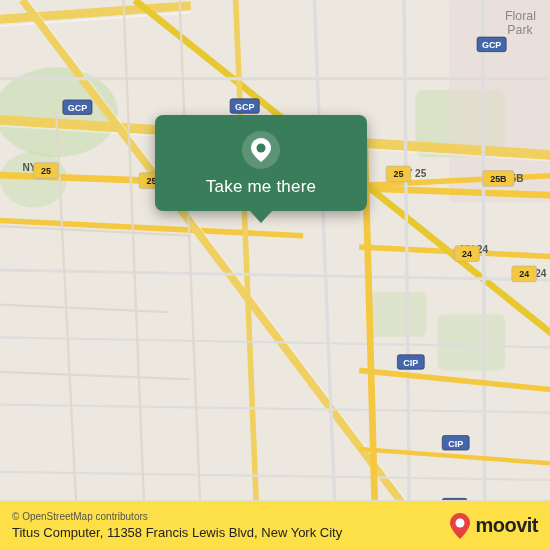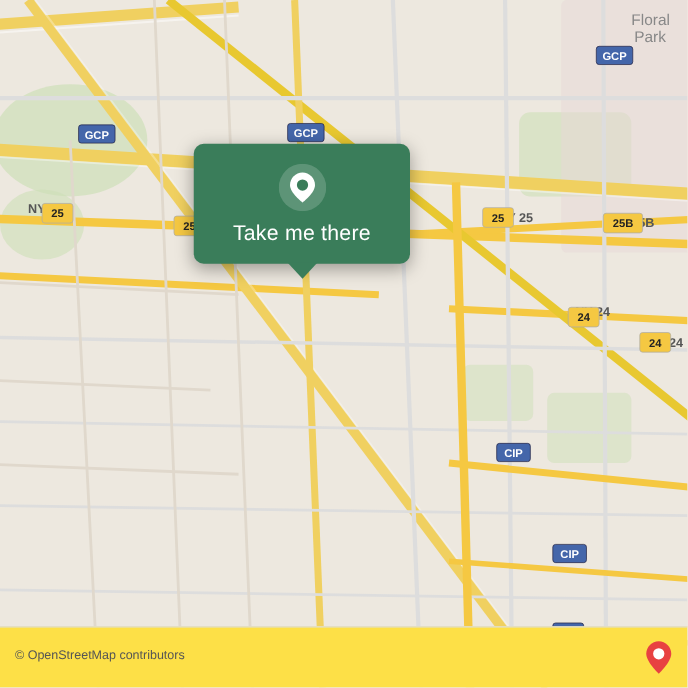--- a/index.html
+++ b/index.html
@@ -32,21 +32,21 @@
       inset: 0;
       width: 100%;
       height: 100%;
     }
 
     
     .popup-card {
       position: absolute;
       top: 115px;
       left: 155px;
-      width: 173px;
+      width: 212px;
       background: #3a7d5a;
       border-radius: 8px;
       display: flex;
       flex-direction: column;
       align-items: center;
       padding: 16px 20px 14px;
       box-shadow: 0 4px 14px rgba(0,0,0,0.35);
       z-index: 10;
     }
 
@@ -241,22 +241,24 @@
       <circle cx="19" cy="19" r="19" fill="rgba(255,255,255,0.18)"></circle>
       <path d="M19 7 C13.5 7 9 11.5 9 17 C9 23.5 19 31 19 31 C19 31 29 23.5 29 17 C29 11.5 24.5 7 19 7 Z" fill="white"></path>
       <circle cx="19" cy="17" r="4.5" fill="#3a7d5a"></circle>
     </svg>
     <button class="popup-button">Take me there</button>
   </div>
 
   <div class="bottom-bar">
     <div class="bottom-bar-left">
       <span class="copyright-text">© OpenStreetMap contributors</span>
+      <span class="address-text">Titus Computer, 11358 Francis Lewis Blvd, New York City</span>
     </div>
     <div class="moovit-logo">
 
       <svg class="moovit-pin" viewBox="0 0 22 28">
         <path d="M11 1 C5.5 1 1 5.5 1 11 C1 17.5 11 27 11 27 C11 27 21 17.5 21 11 C21 5.5 16.5 1 11 1 Z" fill="#e84141"></path>
         <circle cx="11" cy="11" r="4.5" fill="#fff"></circle>
       </svg>
+      <span class="moovit-wordmark">moovit</span>
     </div>
   </div>
 </div>
 
 </body></html>

